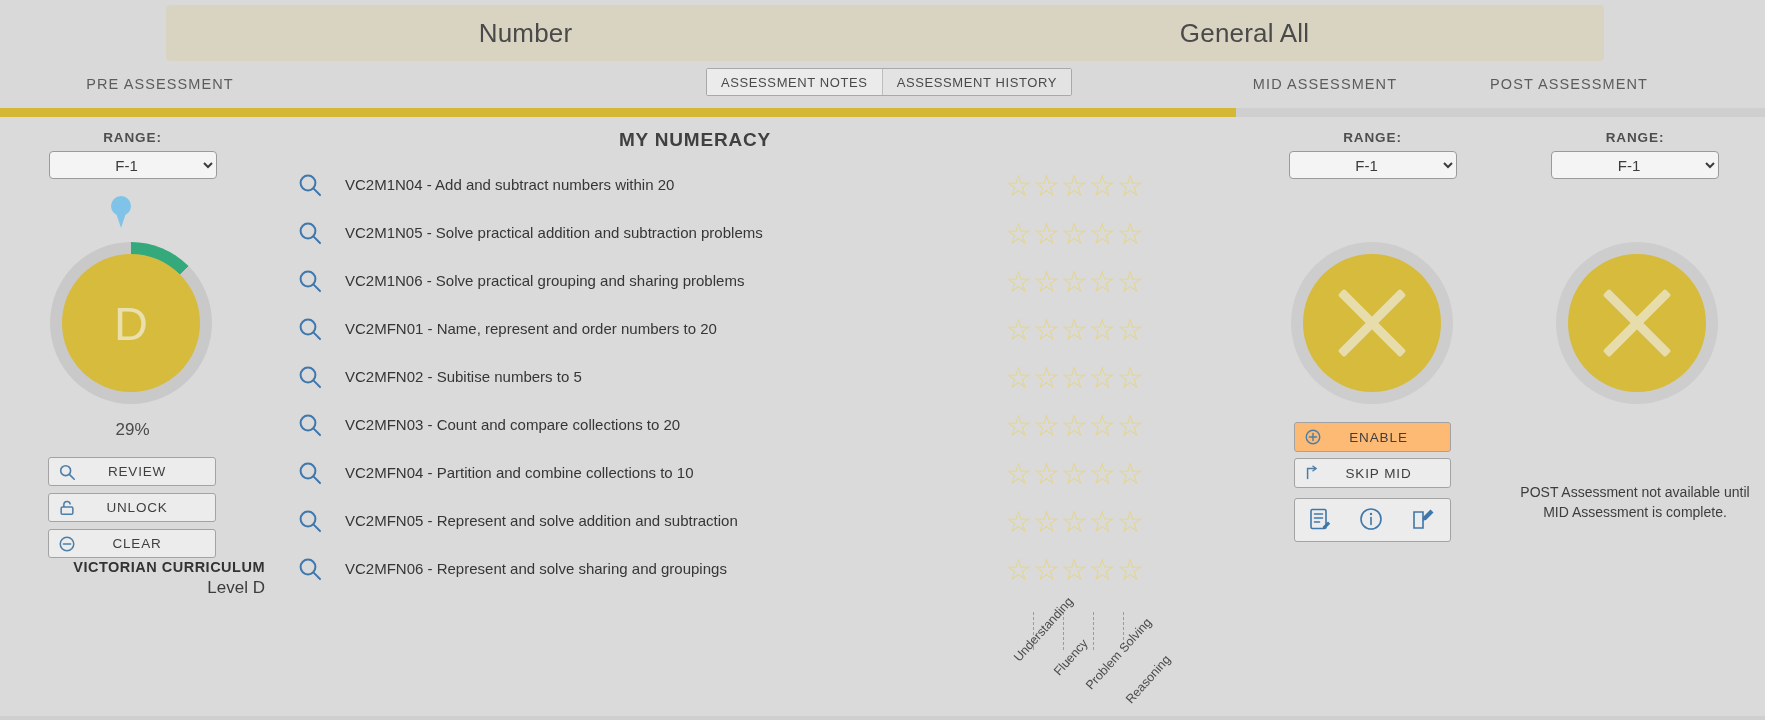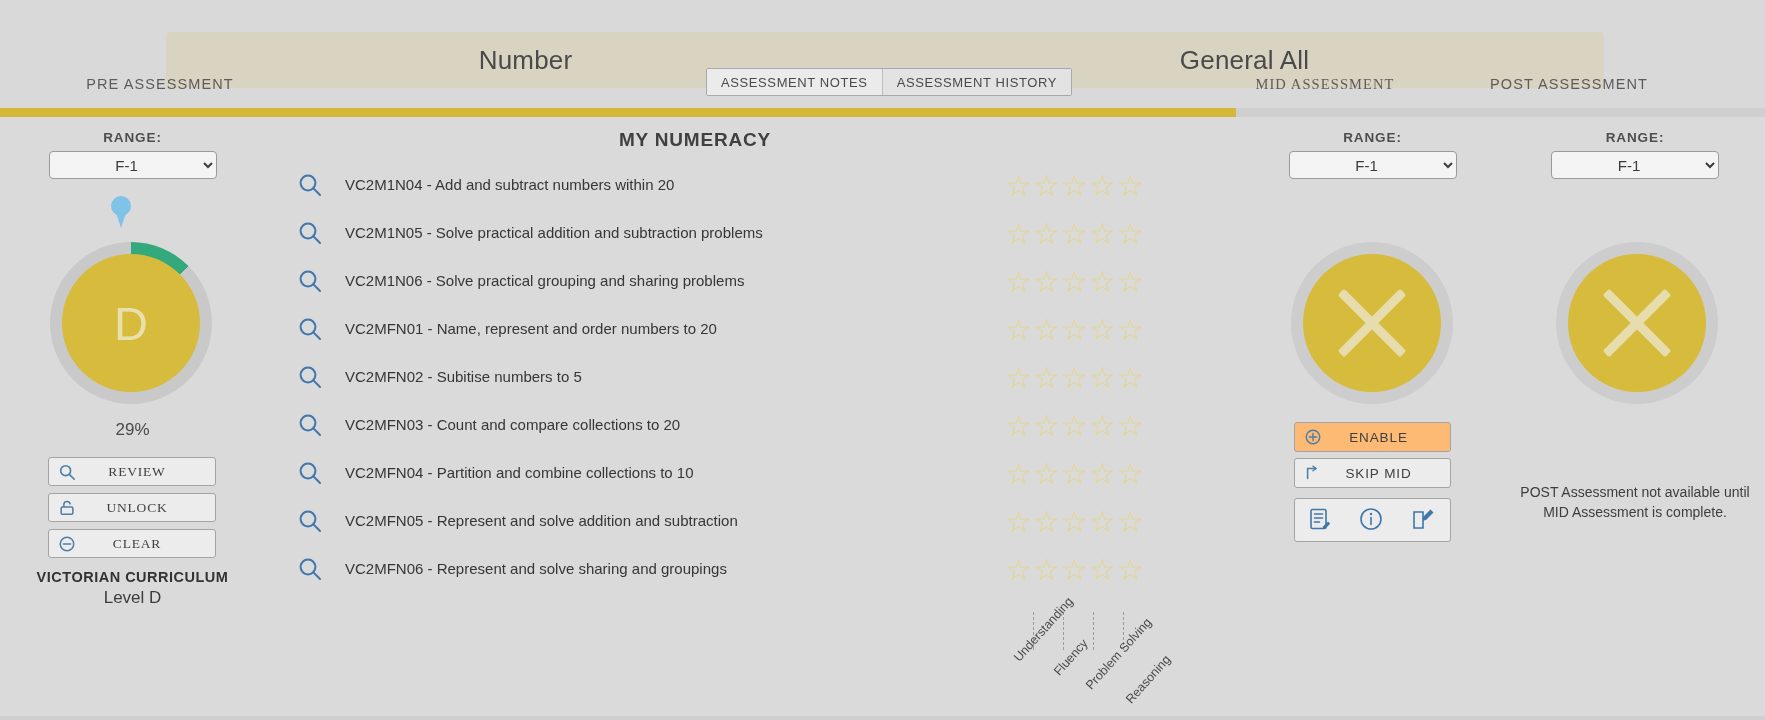--- a/index.html
+++ b/index.html
@@ -20,40 +20,39 @@
   .topbar {
     position: absolute; left: 0; top: 0; width: 1765px; height: 66px;
     background: #d9d9d9;
   }
   .topbar-inner {
     position: absolute; left: 166px; top: 5px;
     width: 1438px; height: 56px;
     background: #d9d3c1;
     border-radius: 4px;
     display: flex;
-    margin-top: 27px;
   }
   .top-tab {
     flex: 1;
     display: flex; align-items: center; justify-content: center;
     font-size: 26px; color: #4a4a4a; font-weight: 400;
     letter-spacing: 0.2px;
   }
 
   
   .assess-row {
     position: absolute; left: 0; top: 66px; width: 1571px; height: 42px;
   }
   .assess-label {
     position: absolute; top: 10px;
     font-size: 14.5px; color: #5c5c5c; letter-spacing: 1.1px;
     font-weight: 400;
   }
   #pre-assessment-label { left: 70px; width: 180px; text-align: center; }
-  #mid-assessment-label { left: 1225px; width: 200px; text-align: center; font-family: Liberation Serif, serif; }
+  #mid-assessment-label { left: 1225px; width: 200px; text-align: center; }
   #post-assessment-label { left: 1490px; width: 200px; text-align: left; }
 
   .note-tabs {
     position: absolute; left: 706px; top: 2px;
     display: flex;
     border: 1px solid #a9a9a9;
     background: #ebebeb;
     border-radius: 2px;
     overflow: hidden;
     height: 28px;
@@ -161,30 +160,30 @@
     height: 29px; margin-bottom: 7px;
     background: #ececec;
     border: 1px solid #a3a3a3;
     border-radius: 3px;
     font-size: 13.5px; color: #3f3f3f;
     letter-spacing: 0.8px;
     padding-left: 8px;
     position: relative;
   }
   .ctl-btn .ctl-label {
-    flex: 1; text-align: center; padding-right: 18px; font-family: Liberation Serif, serif;
+    flex: 1; text-align: center; padding-right: 18px;
   }
   .ctl-icon {
     width: 20px; height: 20px; color: #4d7ea8;
     display: flex; align-items: center; justify-content: center;
   }
 
   .curriculum {
-    position: absolute; left: 0; top: 452px; width: 265px;
-    text-align: center;
+    position: absolute; left: 0; top: 442px; width: 265px;
+    text-align: right;
   }
   .curriculum .c-title {
     font-size: 14.5px; font-weight: 700; color: #333; letter-spacing: 0.5px;
   }
   .curriculum .c-level {
     font-size: 17px; color: #3c3c3c; margin-top: 3px;
   }
 
   
   #center-panel {

